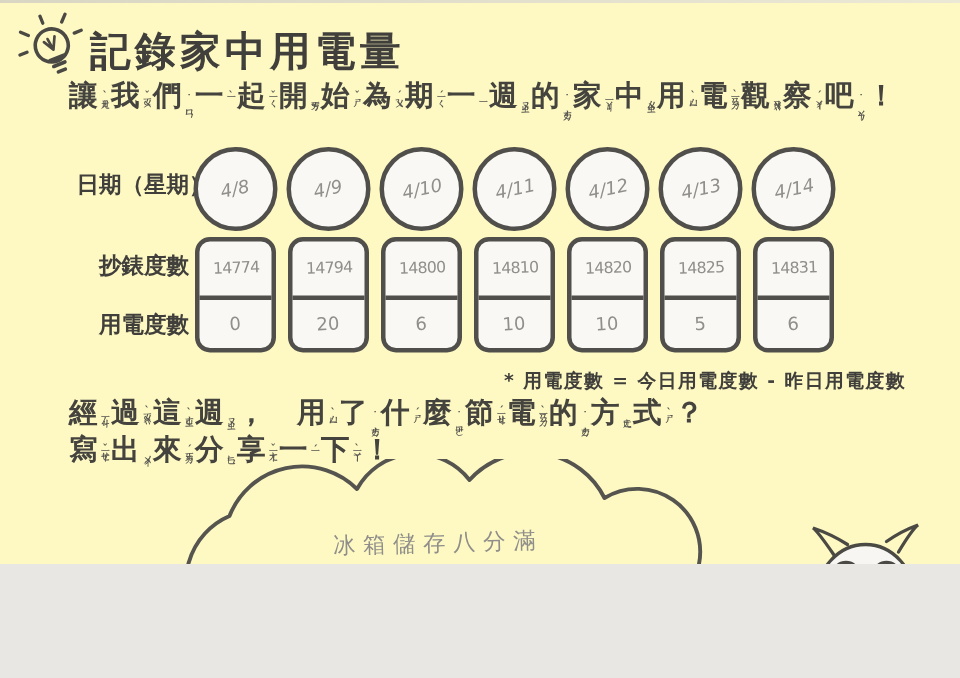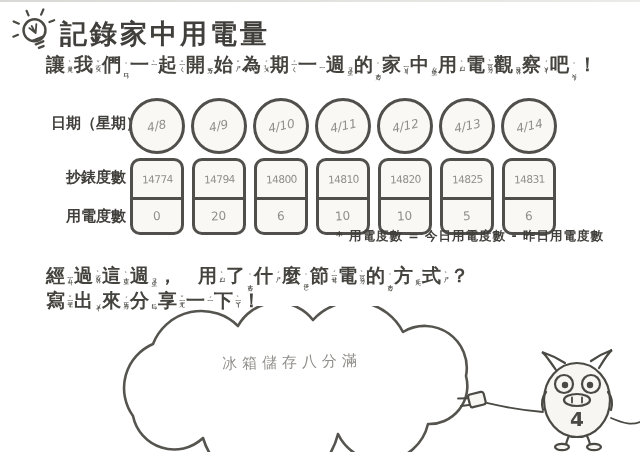--- a/index.html
+++ b/index.html
@@ -1,18 +1,18 @@
 <!DOCTYPE html>
 <html><head>
 <meta charset="utf-8">
 <style>
   html,body { margin:0; padding:0; background:#e8e7e4; }
   .paper {
-    position:relative; width:640px; height:452px; overflow:hidden;
-    background:#ffffff;
+    position:relative; width:640px; height:376px; overflow:hidden;
+    background:#fef9c3;
     font-family:"DejaVu Sans","Liberation Sans",sans-serif;
     color:#45443f;
   }
   .paper::before{ 
     content:""; position:absolute; top:0; left:0; right:0; height:2px;
     background:linear-gradient(to right,#c9c8c4,#e3e2de); opacity:.7;
   }
 
   
   .bulb { position:absolute; left:12px; top:6px; }
@@ -66,21 +66,21 @@
   }
   .vcell .half-top {
     height:36px; border-bottom:3px solid #504f4b;
     display:flex; align-items:center; justify-content:center;
   }
   .vcell .half-bottom { flex:1; display:flex; align-items:center; justify-content:center; }
   .meter-hand { font-size:10.5px; transform:rotate(-2deg); letter-spacing:-0.5px; }
   .usage-hand { font-size:12px; transform:rotate(-3deg); }
 
   .note {
-    position:absolute; left:336px; top:228px;
+    position:absolute; left:336px; top:246px;
     font-size:12.5px; font-weight:800; letter-spacing:1px; color:#403f3b; white-space:nowrap;
   }
 
   
   .cloud-svg { position:absolute; left:98px; top:306px; }
   .cloud-answer {
     position:absolute; left:222px; top:353px;
     font-size:15px; letter-spacing:5px; color:#8f8e8a; transform:rotate(-1.5deg);
     white-space:nowrap;
   }

